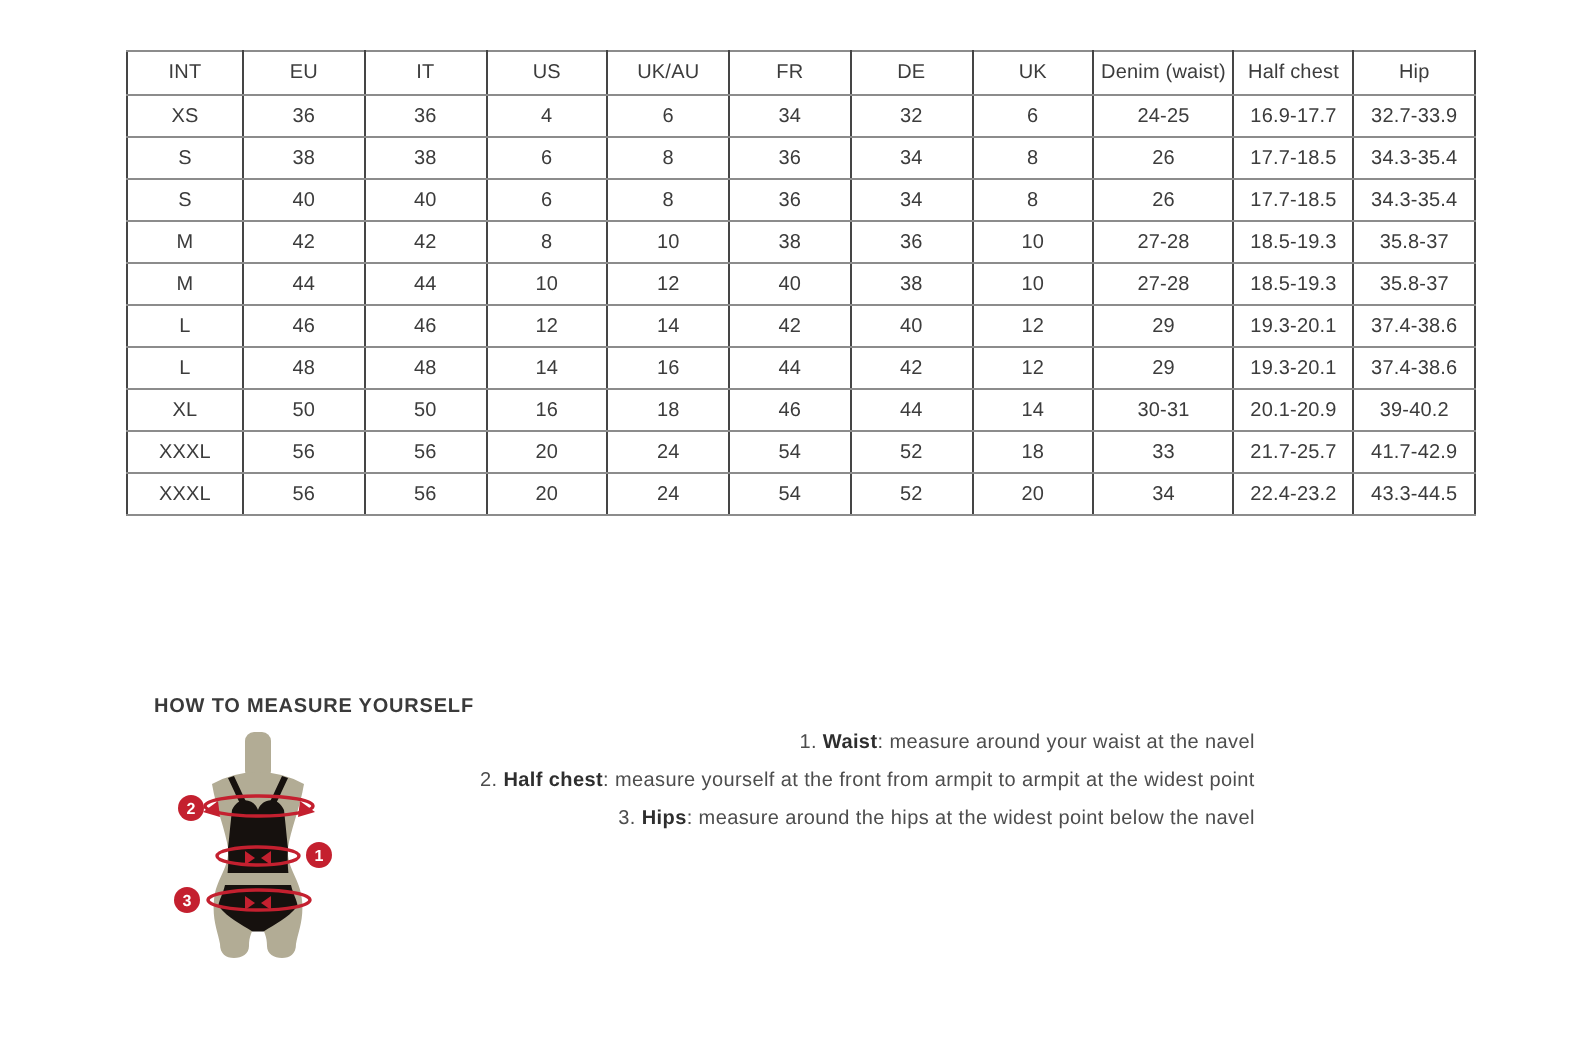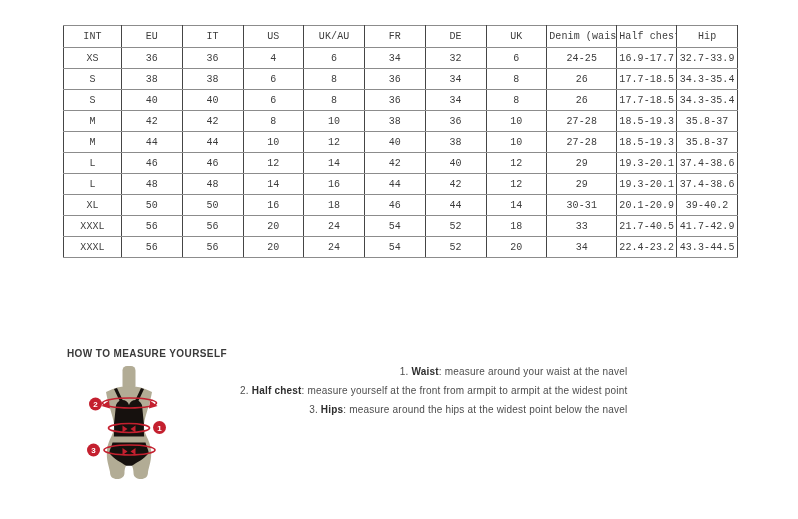--- a/index.html
+++ b/index.html
@@ -12,21 +12,20 @@
     overflow: hidden;
   }
 
   
   .size-table {
     position: absolute; left: 63px; top: 25px;
     width: 675px;
     border-collapse: collapse;
     table-layout: fixed;
     border: 1px solid #454545;
-    font-family: Liberation Mono, monospace;
   }
   .size-table th, .size-table td {
     border: 1px solid;
     border-color: #8c8c8c #454545;
     height: 21px;
     padding: 0 2px;
     text-align: center;
     vertical-align: middle;
     font-size: 10px;
     font-weight: normal;
@@ -35,21 +34,21 @@
     white-space: nowrap;
     overflow: hidden;
   }
   .size-table thead th { height: 22px; }
   .size-table th:nth-child(1) { width: 58px; }
   .size-table th:nth-child(9) { width: 70px; }
   .size-table th:nth-child(10){ width: 60px; }
 
   
   .measure-heading {
-    position: absolute; left: 67px; top: 348px;
+    position: absolute; left: 77px; top: 348px;
     font-size: 10px; font-weight: bold;
     color: #3a3a3a; letter-spacing: 0.4px;
   }
   .figure {
     position: absolute; left: 84px; top: 366px;
     width: 95px; height: 115px;
   }
   .measure-list {
     position: absolute; left: 240px; top: 366px;
     margin: 0; padding: 0; list-style: none;
@@ -189,21 +188,21 @@
       <tr>
         <td>XXXL</td>
         <td>56</td>
         <td>56</td>
         <td>20</td>
         <td>24</td>
         <td>54</td>
         <td>52</td>
         <td>18</td>
         <td>33</td>
-        <td>21.7-40.5</td>
+        <td>21.7-25.7</td>
         <td>41.7-42.9</td>
       </tr>
       <tr>
         <td>XXXL</td>
         <td>56</td>
         <td>56</td>
         <td>20</td>
         <td>24</td>
         <td>54</td>
         <td>52</td>

